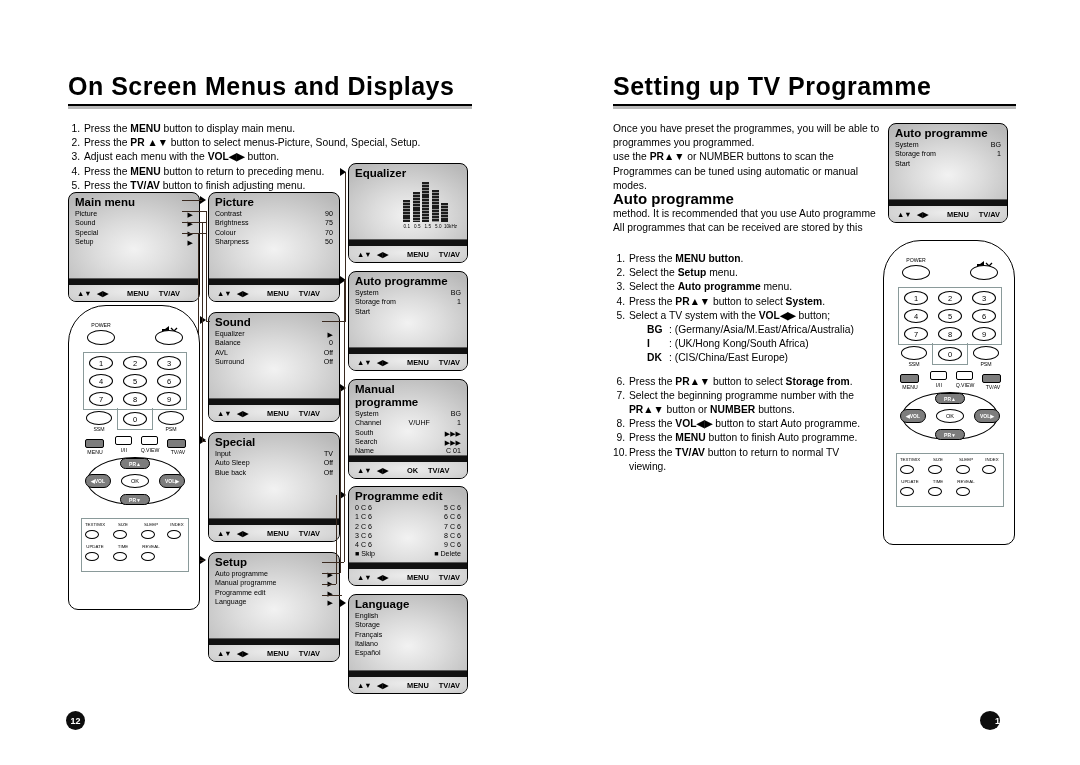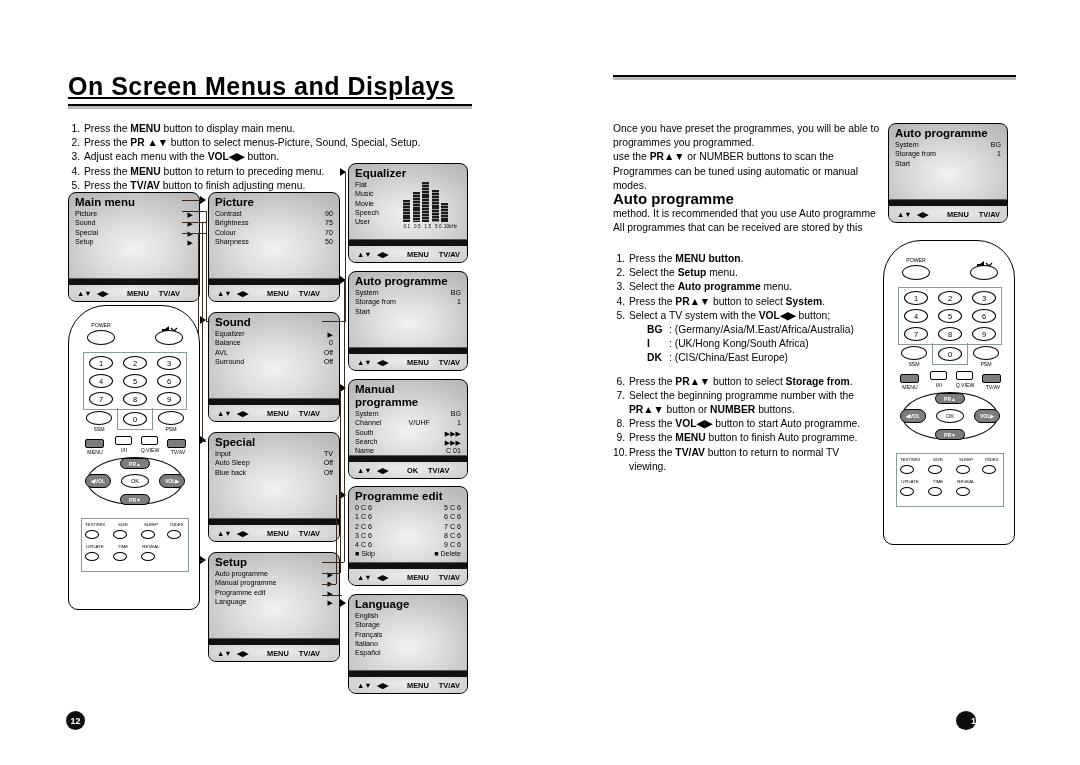--- a/index.html
+++ b/index.html
@@ -10,21 +10,21 @@
     font-family:"Liberation Sans", sans-serif;
     color:#000;
     position:relative;
     overflow:hidden;
   }
   .page { position:absolute; top:0; height:765px; }
   .page-left  { left:0;   width:540px; }
   .page-right { left:540px; width:540px; }
 
   
-  .head-wrap { position:absolute;text-decoration:underline; }
+  .head-wrap { position:absolute; }
   .head-title {
     font-size:25px; font-weight:bold; letter-spacing:.5px;
     white-space:nowrap;
   }
   .head-rule {
     height:5px; margin-top:3px;
     background:linear-gradient(to bottom,#000 0 2px,#b9b9b9 2px 5px);
   }
 
   
@@ -327,27 +327,20 @@
         <span class="f1">▲▼</span>
         <span class="f2">◀▶</span>
         <span class="f3">MENU</span>
         <span class="f4">TV/AV</span>
       </div>
   </div>
 
   <div class="ptr" style="left:340px; top:168px;"></div>
   <div class="osd" id="osd-equalizer" style="left:348px; top:163px; width:120px; height:100px;">
     <div class="osd-title">Equalizer</div>
-    <div class="osd-rows" id="eq-presets">
-        <div>Flat</div>
-        <div>Music</div>
-        <div>Movie</div>
-        <div>Speech</div>
-        <div>User</div>
-      </div>
     <div class="eq-graph" id="eq-graph" style="left:54px; top:18px; height:40px;">
         <div class="eq-bar" style="height:22.0px"></div>
         <div class="eq-bar" style="height:30.0px"></div>
         <div class="eq-bar" style="height:40.0px"></div>
         <div class="eq-bar" style="height:32.0px"></div>
         <div class="eq-bar" style="height:19.2px"></div>
       </div>
     <div class="eq-ticks" id="eq-ticks" style="left:53px; top:60px;">
         <span>0.1</span>
         <span>0.5</span>
@@ -567,20 +560,21 @@
       <div class="rm-tt-lbl" style="left:66px; top:238px; width:32px;">REVEAL</div>
       <div class="rm-tt-btn" style="left:72px; top:246px; width:14px; height:9px;"></div>
     </div>
 
   <div class="pageno" style="left:66px; top:711px;">12</div>
 </div>
 
 <div class="page page-right">
 
   <div class="head-wrap" style="left:73px; top:72px; width:403px;">
+    <div class="head-title">Setting up TV Programme</div>
     <div class="head-rule"></div>
   </div>
 
   <div class="body-text" id="right-intro" style="left:73px; top:122px; width:290px;">
       <div>Once you have preset the programmes, you will be able to</div>
       <div>programmes you programmed.</div>
       <div>use the <b>PR▲▼</b> or NUMBER buttons to scan the</div>
       <div>Programmes can be tuned using automatic or manual</div>
       <div>modes.</div>
     </div>
@@ -729,14 +723,14 @@
       <div class="rm-tt-lbl" style="left:92px; top:216px; width:32px;">INDEX</div>
       <div class="rm-tt-btn" style="left:98px; top:224px; width:14px; height:9px;"></div>
       <div class="rm-tt-lbl" style="left:10px; top:238px; width:32px;">UPDATE</div>
       <div class="rm-tt-btn" style="left:16px; top:246px; width:14px; height:9px;"></div>
       <div class="rm-tt-lbl" style="left:38px; top:238px; width:32px;">TIME</div>
       <div class="rm-tt-btn" style="left:44px; top:246px; width:14px; height:9px;"></div>
       <div class="rm-tt-lbl" style="left:66px; top:238px; width:32px;">REVEAL</div>
       <div class="rm-tt-btn" style="left:72px; top:246px; width:14px; height:9px;"></div>
     </div>
 
-  <div class="pageno" style="left:416px; top:711px;padding-left:20px;">13</div>
+  <div class="pageno" style="left:440px; top:711px;padding-left:20px;">13</div>
 </div>
 
 </body></html>

